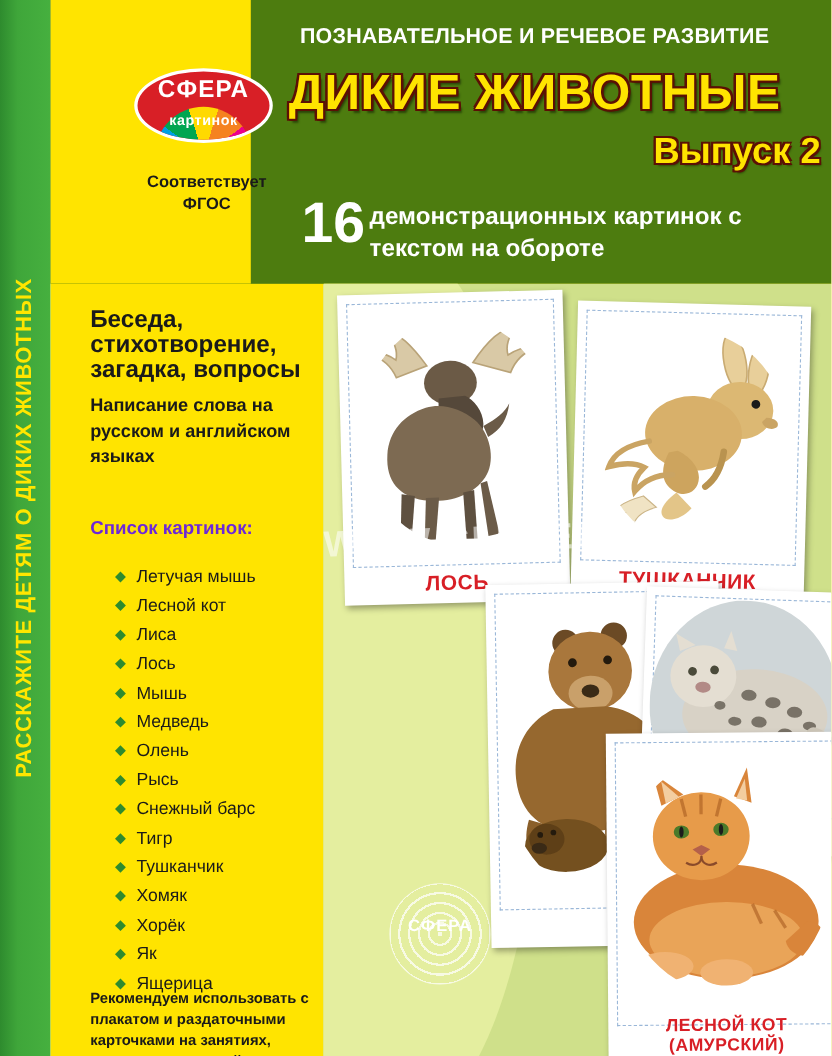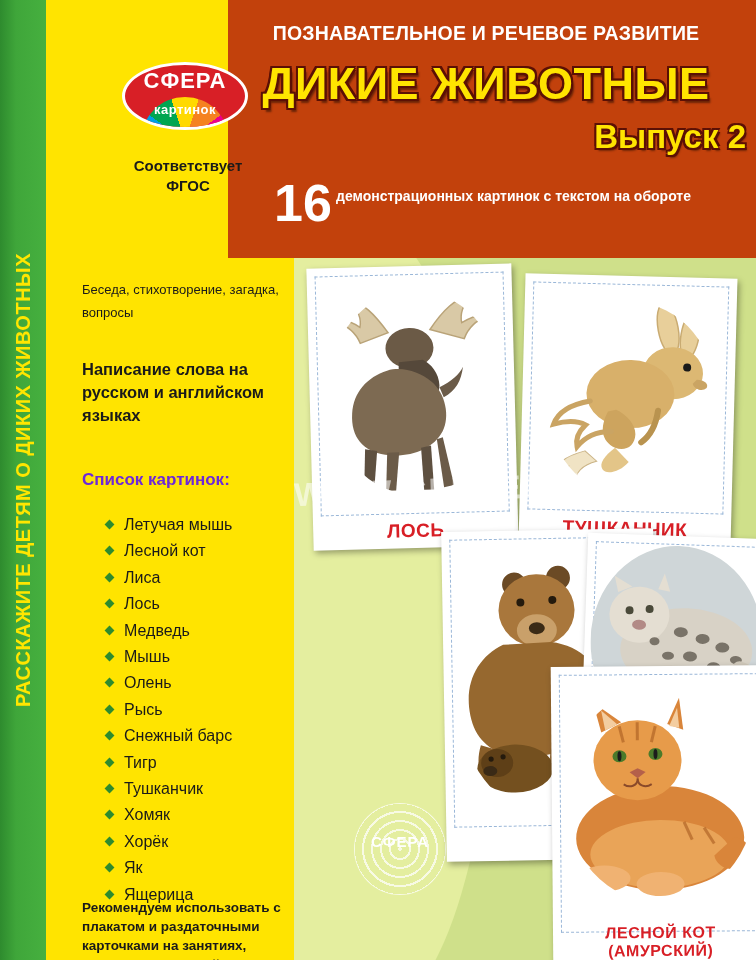--- a/index.html
+++ b/index.html
@@ -45,21 +45,21 @@
     left: 46px; top: 0;
     width: 710px; height: 960px;
     background: #ffe400;
   }
 
   
   .header-band {
     position: absolute;
     left: 0; top: 0;
     width: 710px; height: 258px;
-    background: #c2410c;
+    background: #4d7c0f;
     overflow: hidden;
     text-decoration: underline;
   }
   .header-yellow-block {
     position: absolute;
     left: 0; top: 0;
     width: 182px; height: 258px;
     background: #ffe400;
   }
   .header-kicker {
@@ -108,21 +108,21 @@
     font-weight: bold;
     font-size: 52px;
     line-height: 46px;
   }
   .header-count-text {
     position: absolute;
     left: 290px; top: 182px;
     width: 410px;
     color: #ffffff;
     font-weight: bold;
-    font-size: 14px;
+    font-size: 22px;
     line-height: 29px;
   }
 
   
   .logo {
     position: absolute;
     left: 76px; top: 62px;
     width: 126px; height: 68px;
   }
   .logo-oval {
@@ -272,22 +272,22 @@
   .left-col {
     position: absolute;
     left: 0; top: 258px;
     width: 250px; height: 702px;
   }
   .lead {
     position: absolute;
     left: 36px; top: 20px;
     width: 200px;
     color: #1a1a1a;
-    font-weight: normal;
-    font-size: 13px;
+    font-weight: bold;
+    font-size: 22px;
     line-height: 23px;
   }
   .lead2 {
     position: absolute;
     left: 36px; top: 100px;
     width: 205px;
     color: #1a1a1a;
     font-weight: bold;
     font-size: 16.5px;
     line-height: 23px;
@@ -364,22 +364,22 @@
 
     <div class="left-col">
       <div class="lead">Беседа, стихотворение, загадка, вопросы</div>
       <div class="lead2">Написание слова на русском и английском языках</div>
       <div class="list-title">Список картинок:</div>
       <ul class="list" id="picture-list">
           <li>Летучая мышь</li>
           <li>Лесной кот</li>
           <li>Лиса</li>
           <li>Лось</li>
+          <li>Мышь</li>
           <li>Медведь</li>
-          <li>Мышь</li>
           <li>Олень</li>
           <li>Рысь</li>
           <li>Снежный барс</li>
           <li>Тигр</li>
           <li>Тушканчик</li>
           <li>Хомяк</li>
           <li>Хорёк</li>
           <li>Як</li>
           <li>Ящерица</li>
         </ul>

